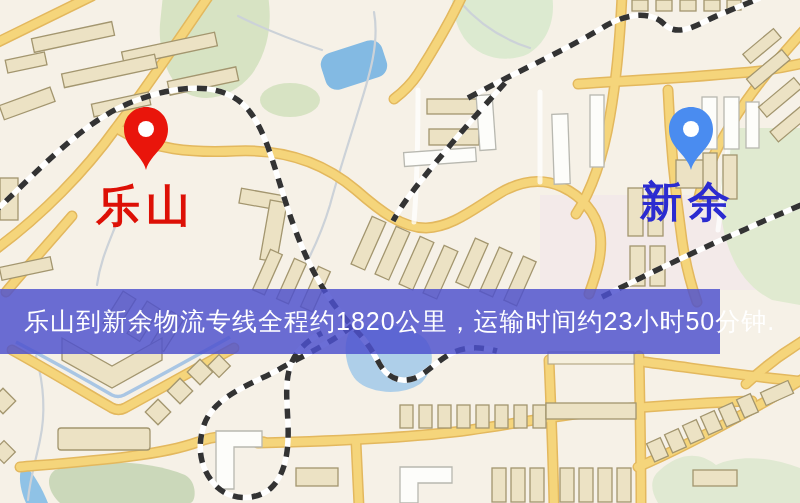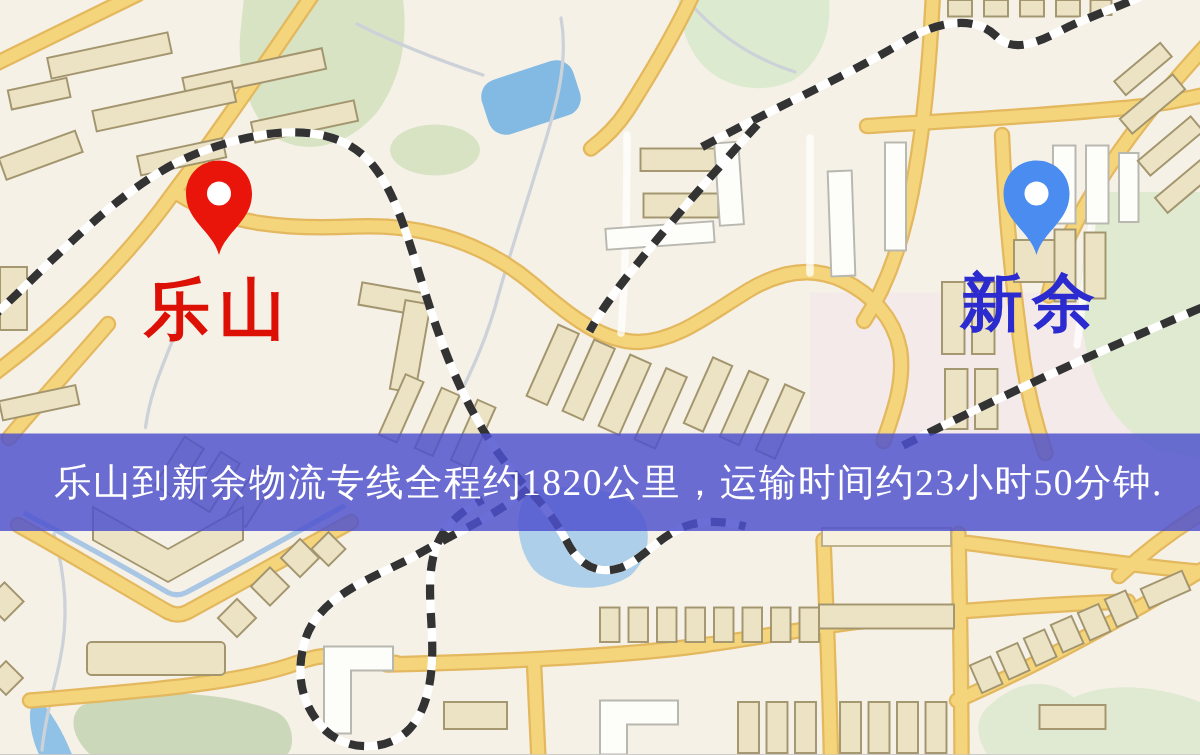--- a/index.html
+++ b/index.html
@@ -1,34 +1,34 @@
 <!DOCTYPE html>
 <html><head>
 <meta charset="utf-8">
 <style>
   html,body{margin:0;padding:0;background:#dcdcdc;}
   .stage{
     position:relative;width:800px;height:503px;overflow:hidden;
-    font-family:Liberation Serif, serif;
-    background:#737373;
+    font-family:Liberation Sans, sans-serif;
+    background:#a21caf;
   }
   .stage svg{position:absolute;left:0;top:0;}
   .road-casing{fill:none;stroke:#e3b85e;stroke-width:11;stroke-linecap:round;stroke-linejoin:round;}
   .road-fill{fill:none;stroke:#f5d57b;stroke-width:8;stroke-linecap:round;stroke-linejoin:round;}
   .rail-under{fill:none;stroke:#ffffff;stroke-width:5.5;stroke-linecap:butt;}
   .rail-over{fill:none;stroke:#333333;stroke-width:5.5;stroke-dasharray:10 9;stroke-linecap:butt;}
   .bld{fill:#ece2c4;stroke:#a3966f;stroke-width:1.3;}
   .bldw{fill:#fdfdfa;stroke:#b8b8b0;stroke-width:1.3;}
   .river{fill:none;stroke:#ccd2d8;stroke-width:2.2;stroke-linecap:round;}
   .street{fill:none;stroke:#ffffff;stroke-width:5;opacity:.75;stroke-linecap:round;}
   .marker-label{font-size:44px;font-weight:600;letter-spacing:6px;text-anchor:middle;}
   .banner{
-    position:absolute;left:0;top:289px;width:800px;height:65px;
+    position:absolute;left:0;top:289px;width:720px;height:65px;
     background:rgba(77,81,206,0.83);
-    display:flex;align-items:center;box-sizing:border-box;padding-left:36px;
+    display:flex;align-items:center;box-sizing:border-box;padding-left:24px;
   }
   .banner span{color:#ffffff;font-size:25px;letter-spacing:1px;white-space:nowrap;}
 </style>
 </head>
 <body>
 
 <div class="stage">
   <svg width="800" height="503" viewBox="0 0 800 503">
 
     <rect x="0" y="0" width="800" height="503" fill="#f6f1e7"></rect>

